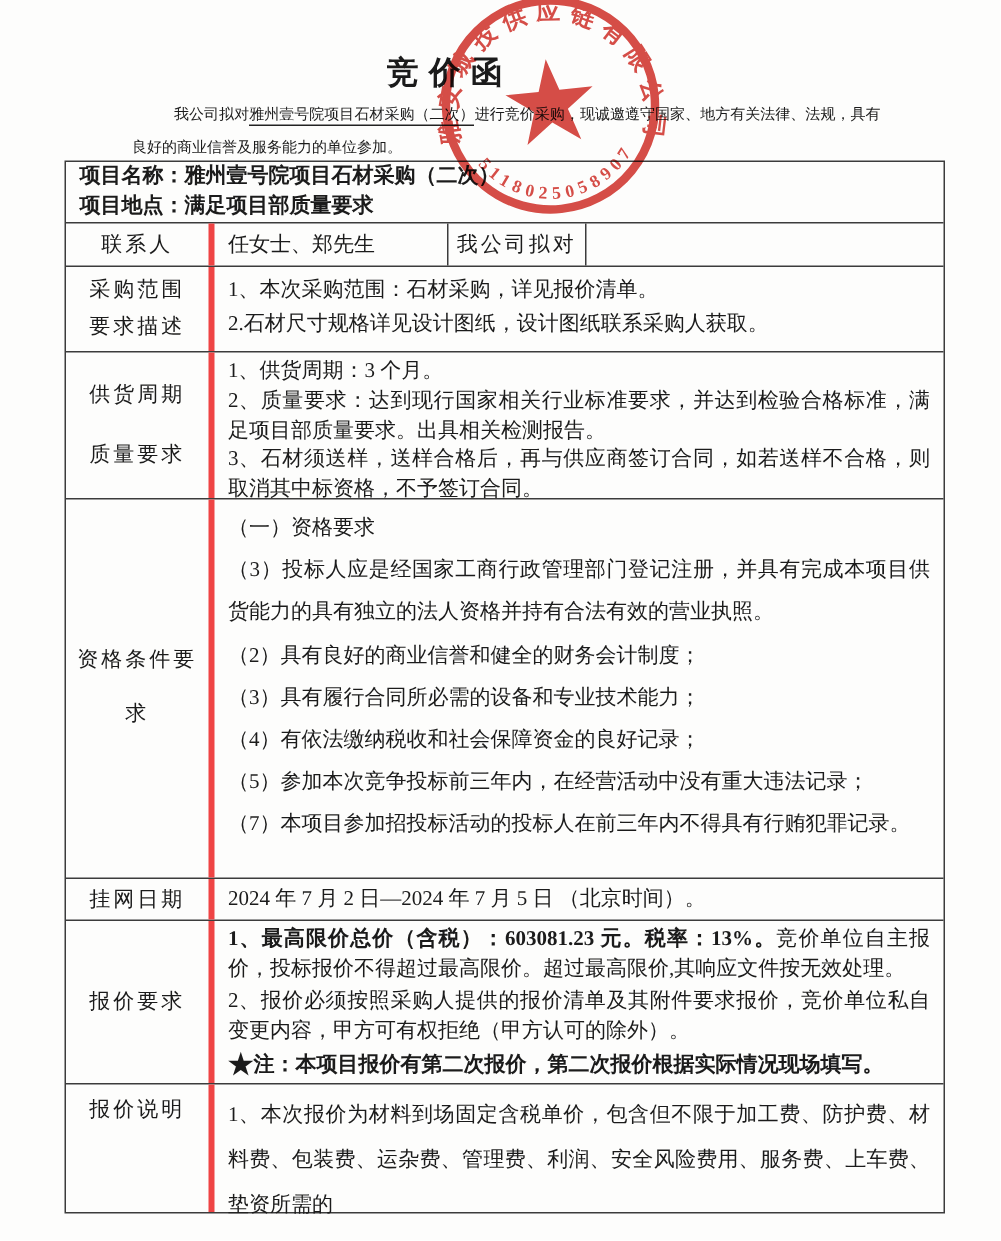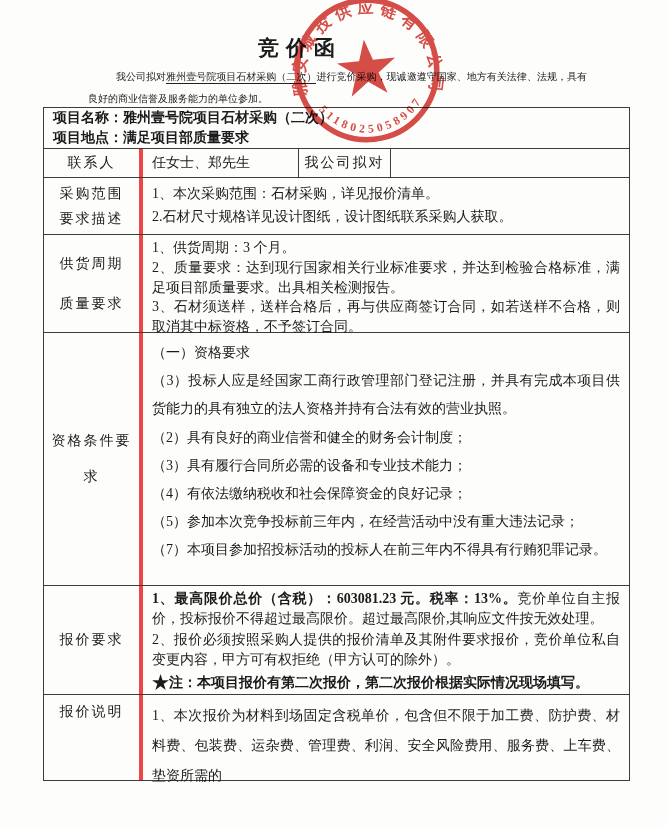--- a/index.html
+++ b/index.html
@@ -114,20 +114,24 @@
         <div>（一）资格要求</div>
         <div>（3）投标人应是经国家工商行政管理部门登记注册，并具有完成本项目供货能力的具有独立的法人资格并持有合法有效的营业执照。</div>
         <div>（2）具有良好的商业信誉和健全的财务会计制度；</div>
         <div>（3）具有履行合同所必需的设备和专业技术能力；</div>
         <div>（4）有依法缴纳税收和社会保障资金的良好记录；</div>
         <div>（5）参加本次竞争投标前三年内，在经营活动中没有重大违法记录；</div>
         <div>（7）本项目参加招投标活动的投标人在前三年内不得具有行贿犯罪记录。</div>
       </div>
     </div>
 
+    <div class="row r7">
+      <div class="lbl">挂网日期</div>
+      <div class="cnt">2024 年 7 月 2 日—2024 年 7 月 5 日 （北京时间）。</div>
+    </div>
 
     <div class="row r8">
       <div class="lbl">报价要求</div>
       <div class="cnt">
         <div><span class="b">1、最高限价总价（含税）：603081.23 元。税率：13%。</span><span>竞价单位自主报价，投标报价不得超过最高限价。超过最高限价,其响应文件按无效处理。</span></div>
         <div>2、报价必须按照采购人提供的报价清单及其附件要求报价，竞价单位私自变更内容，甲方可有权拒绝（甲方认可的除外）。</div>
         <div class="note-line b"><span class="star">★</span><span>注：本项目报价有第二次报价，第二次报价根据实际情况现场填写。</span></div>
       </div>
     </div>
 

